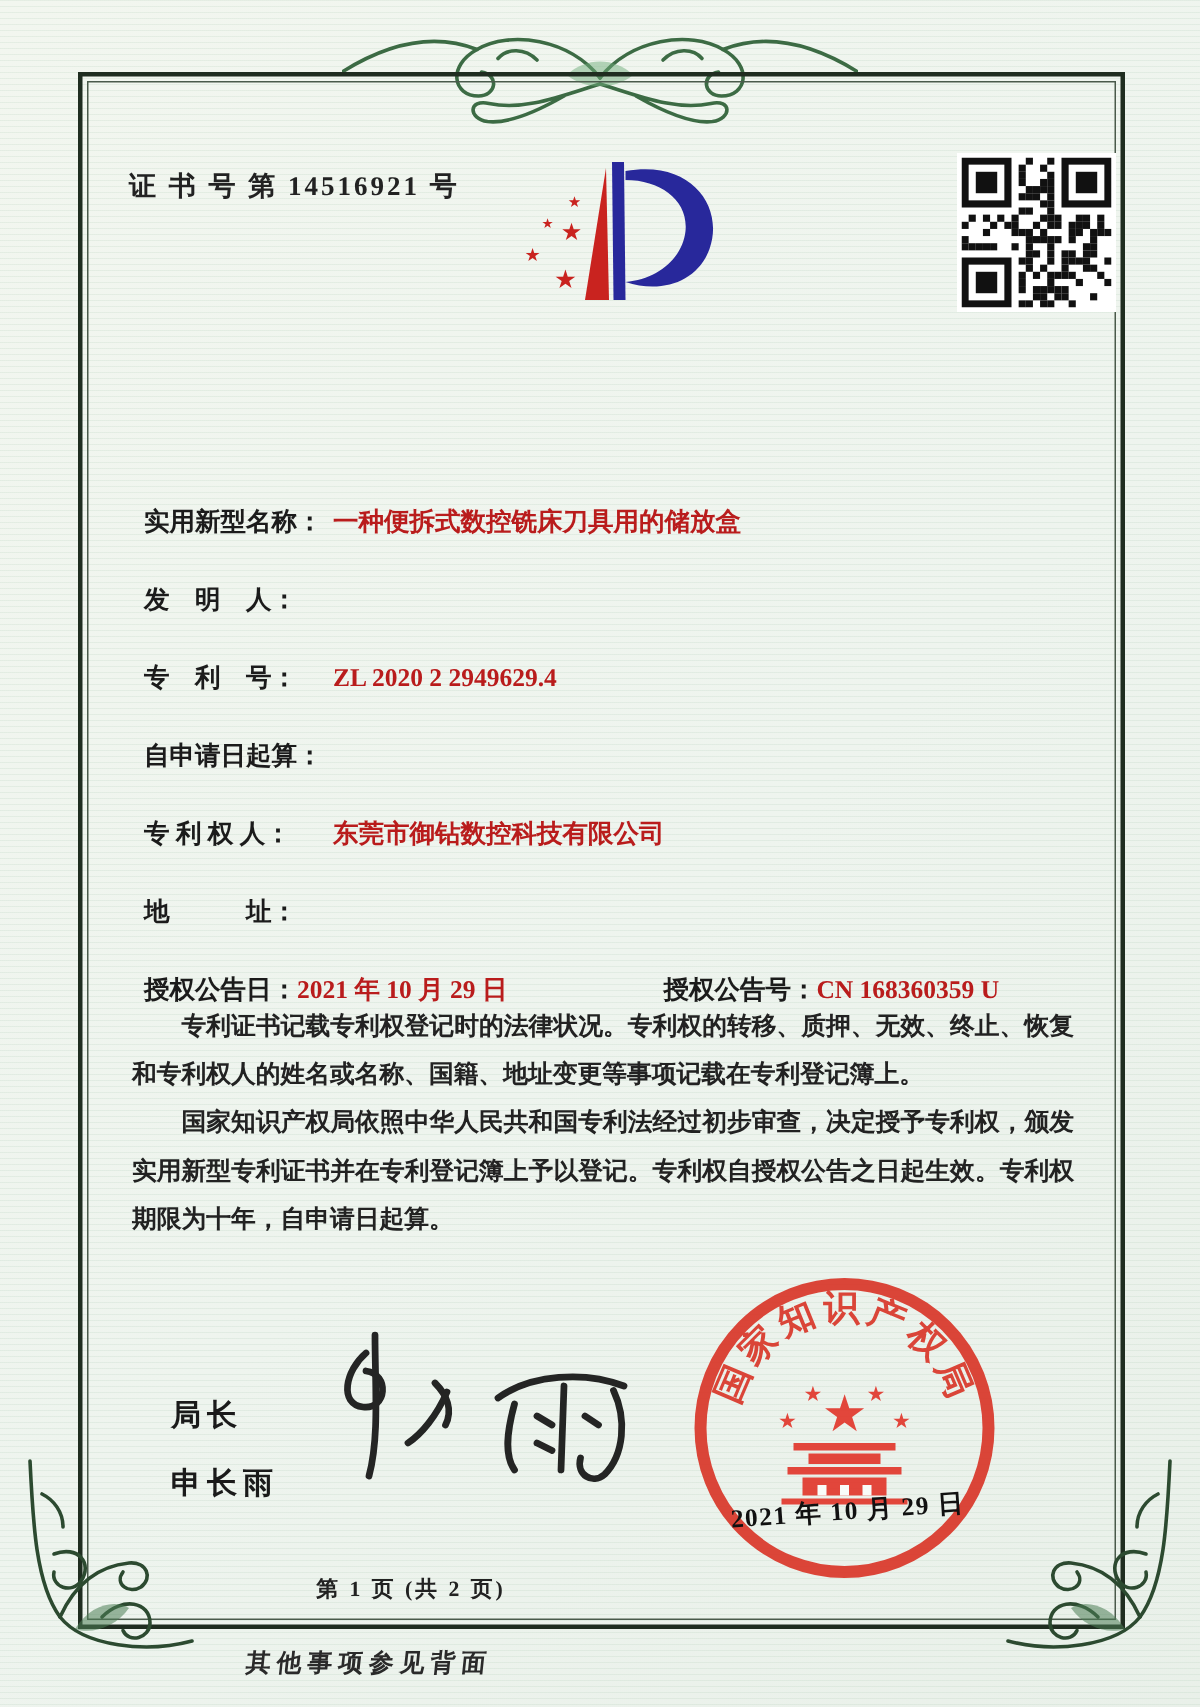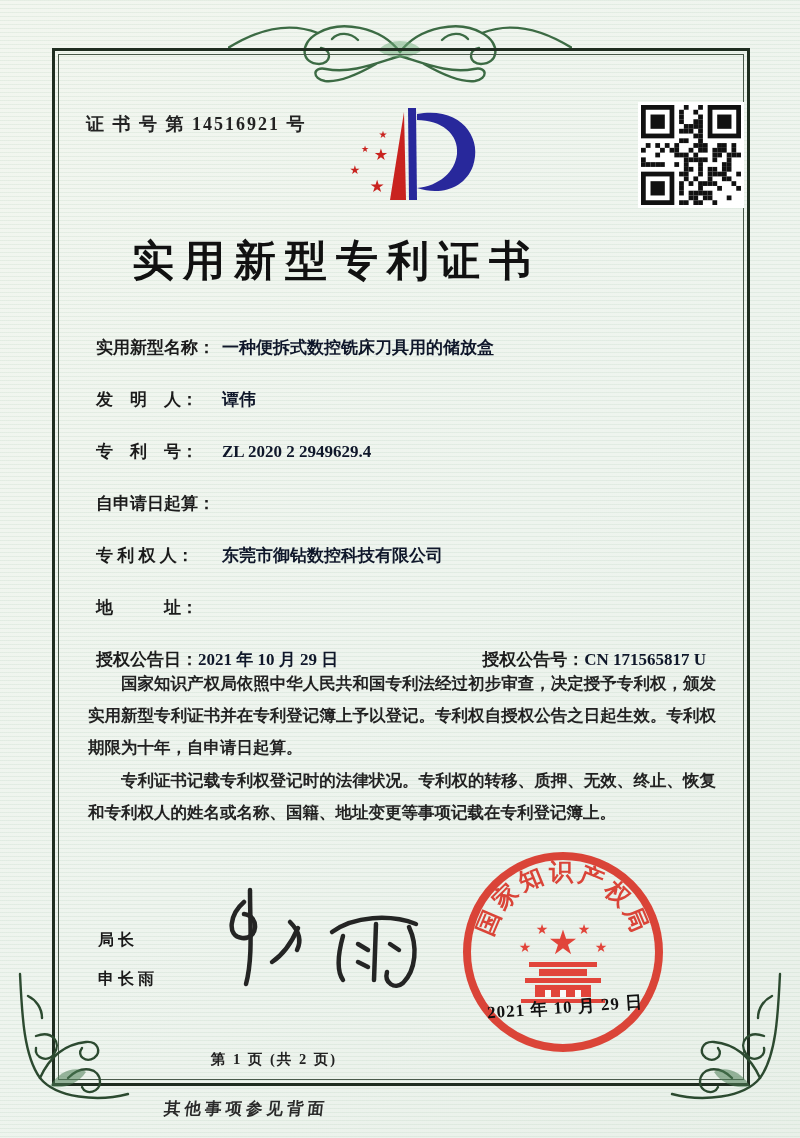--- a/index.html
+++ b/index.html
@@ -32,32 +32,32 @@
   .qr{position:absolute;left:638px;top:102px;width:106px;height:106px;background:#fff;padding:3px;box-sizing:border-box;}
 
   .title{
     position:absolute;left:0;right:0;top:233px;text-align:center;
     font-size:42px;font-weight:900;letter-spacing:9px;color:#111;
   }
 
   .fields{position:absolute;left:96px;top:334px;width:614px;font-size:17px;font-family:Liberation Serif, serif;}
   .field-row{display:flex;margin-bottom:25px;line-height:27px;}
   .field-label{flex:0 0 126px;font-weight:700;white-space:nowrap;color:#1b1b1b;}
-  .field-value{flex:1;font-weight:600;color:#0f172a;}
-  .grant-row{display:flex;line-height:27px;margin-top:2px;gap:40px;}
+  .field-value{flex:1;font-weight:600;color:#b91c1c;}
+  .grant-row{display:flex;line-height:27px;margin-top:2px;}
   .grant-pair{display:flex;white-space:nowrap;}
   .grant-pair.right{margin-left:104px;justify-content:flex-end;}
 
   .paragraphs{
     position:absolute;left:88px;top:668px;width:628px;
     font-size:16.5px;line-height:1.95;text-align:justify;font-weight:600;color:#222;
   }
   .paragraphs p{margin:0;text-indent:2em;}
 
-  .signer{position:absolute;left:98px;top:930px;font-size:16px;font-weight:700;color:#1a1a1a;}
+  .signer{position:absolute;left:114px;top:930px;font-size:20px;font-weight:700;color:#1a1a1a;}
   .signer div{margin-bottom:18px;letter-spacing:4px;}
   .signature-svg{position:absolute;left:192px;top:882px;width:252px;height:122px;}
 
   .seal{position:absolute;left:459px;top:848px;width:208px;height:208px;}
   .seal-date{
     position:absolute;left:487px;top:995px;width:180px;
     font-size:17px;font-weight:700;color:#111;letter-spacing:1px;
     transform:rotate(-4deg);white-space:nowrap;
   }
 
@@ -238,30 +238,28 @@
       <rect x="1" y="1" width="5" height="5" fill="#fff"></rect>
       <rect x="2" y="2" width="3" height="3" fill="#111"></rect>
       <rect x="14" y="0" width="7" height="7" fill="#111"></rect>
       <rect x="15" y="1" width="5" height="5" fill="#fff"></rect>
       <rect x="16" y="2" width="3" height="3" fill="#111"></rect>
       <rect x="0" y="14" width="7" height="7" fill="#111"></rect>
       <rect x="1" y="15" width="5" height="5" fill="#fff"></rect>
       <rect x="2" y="16" width="3" height="3" fill="#111"></rect>
     </svg>
 
-  <div class="title">实用新型专利证书</div>
 
   <div class="fields">
     <div class="field-row">
       <span class="field-label">实用新型名称：</span>
       <span class="field-value">一种便拆式数控铣床刀具用的储放盒</span>
     </div>
     <div class="field-row">
       <span class="field-label">发　明　人：</span>
-      <span class="field-value">谭伟</span>
     </div>
     <div class="field-row">
       <span class="field-label">专　利　号：</span>
       <span class="field-value">ZL 2020 2 2949629.4</span>
     </div>
     <div class="field-row">
       <span class="field-label">自申请日起算：</span>
     </div>
     <div class="field-row">
       <span class="field-label">专 利 权 人：</span>
@@ -270,28 +268,28 @@
     <div class="field-row">
       <span class="field-label">地　　　址：</span>
     </div>
     <div class="grant-row">
       <span class="grant-pair">
         <span class="field-label" style="flex:none">授权公告日：</span>
         <span class="field-value">2021 年 10 月 29 日</span>
       </span>
       <span class="grant-pair right">
         <span class="field-label" style="flex:none">授权公告号：</span>
-        <span class="field-value">CN 171565817 U</span>
+        <span class="field-value">CN 168360359 U</span>
       </span>
     </div>
   </div>
 
   <div class="paragraphs">
+    <p>专利证书记载专利权登记时的法律状况。专利权的转移、质押、无效、终止、恢复和专利权人的姓名或名称、国籍、地址变更等事项记载在专利登记簿上。</p>
     <p>国家知识产权局依照中华人民共和国专利法经过初步审查，决定授予专利权，颁发实用新型专利证书并在专利登记簿上予以登记。专利权自授权公告之日起生效。专利权期限为十年，自申请日起算。</p>
-    <p>专利证书记载专利权登记时的法律状况。专利权的转移、质押、无效、终止、恢复和专利权人的姓名或名称、国籍、地址变更等事项记载在专利登记簿上。</p>
   </div>
 
   <div class="signer">
     <div>局长</div>
     <div>申长雨</div>
   </div>
 
   <svg class="signature-svg" viewBox="0 0 252 122" aria-hidden="true">
     <g stroke="#141414" stroke-width="4.5" fill="none" stroke-linecap="round" stroke-linejoin="round" opacity="0.92">
       <path d="M52,20 C38,32 34,54 50,56 C66,58 68,34 52,32"></path>

